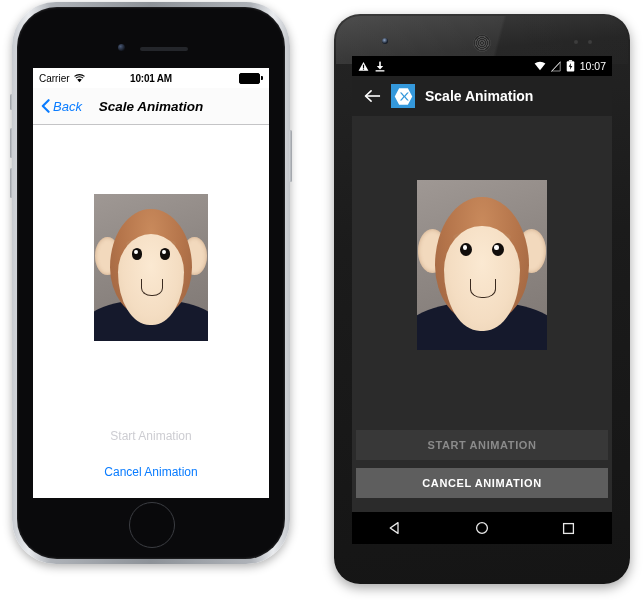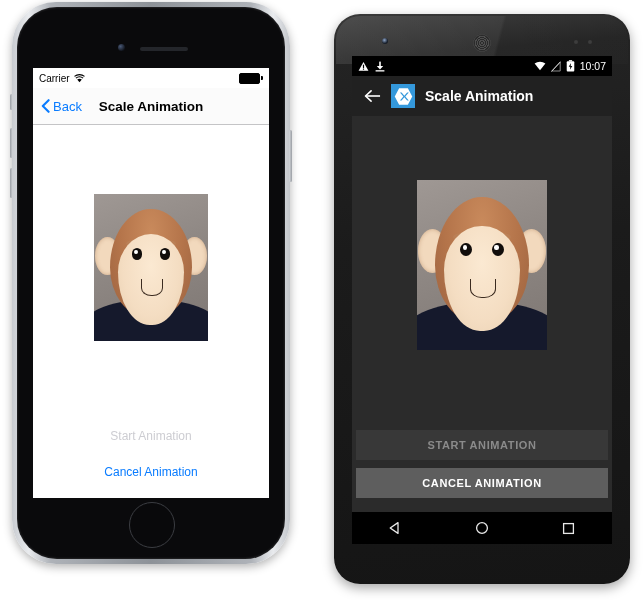--- a/index.html
+++ b/index.html
@@ -133,20 +133,21 @@
 
   
   .ios-nav {
     height: 36px;
     background: #fbfbfb;
     border-bottom: 1px solid #c4c4c6;
     display: flex;
     align-items: center;
     position: relative;
     padding: 0 8px;
+    font-style: italic;
   }
   .ios-back {
     display: flex;
     align-items: center;
     gap: 3px;
     color: #0a7cff;
     font-size: 13px;
     cursor: pointer;
     z-index: 2;
   }
@@ -452,20 +453,21 @@
         <div class="carrier">
           <span>Carrier</span>
           <span>
             <svg width="11" height="9" viewBox="0 0 11 9">
               <path d="M5.5 8.2 L3.2 5.6 a3.6 3.6 0 0 1 4.6 0 Z" fill="#000"></path>
               <path d="M1.9 4.2 a5.4 5.4 0 0 1 7.2 0" stroke="#000" stroke-width="1.1" fill="none"></path>
               <path d="M0.5 2.4 a7.8 7.8 0 0 1 10 0" stroke="#000" stroke-width="1.1" fill="none"></path>
             </svg>
           </span>
         </div>
+        <div class="time">10:01 AM</div>
         <div class="battery">
           <div class="batt-body"></div>
           <div class="batt-tip"></div>
         </div>
       </div>
 
       <div class="ios-nav">
         <div class="ios-back">
           <span>
             <svg width="9" height="14" viewBox="0 0 9 14">

